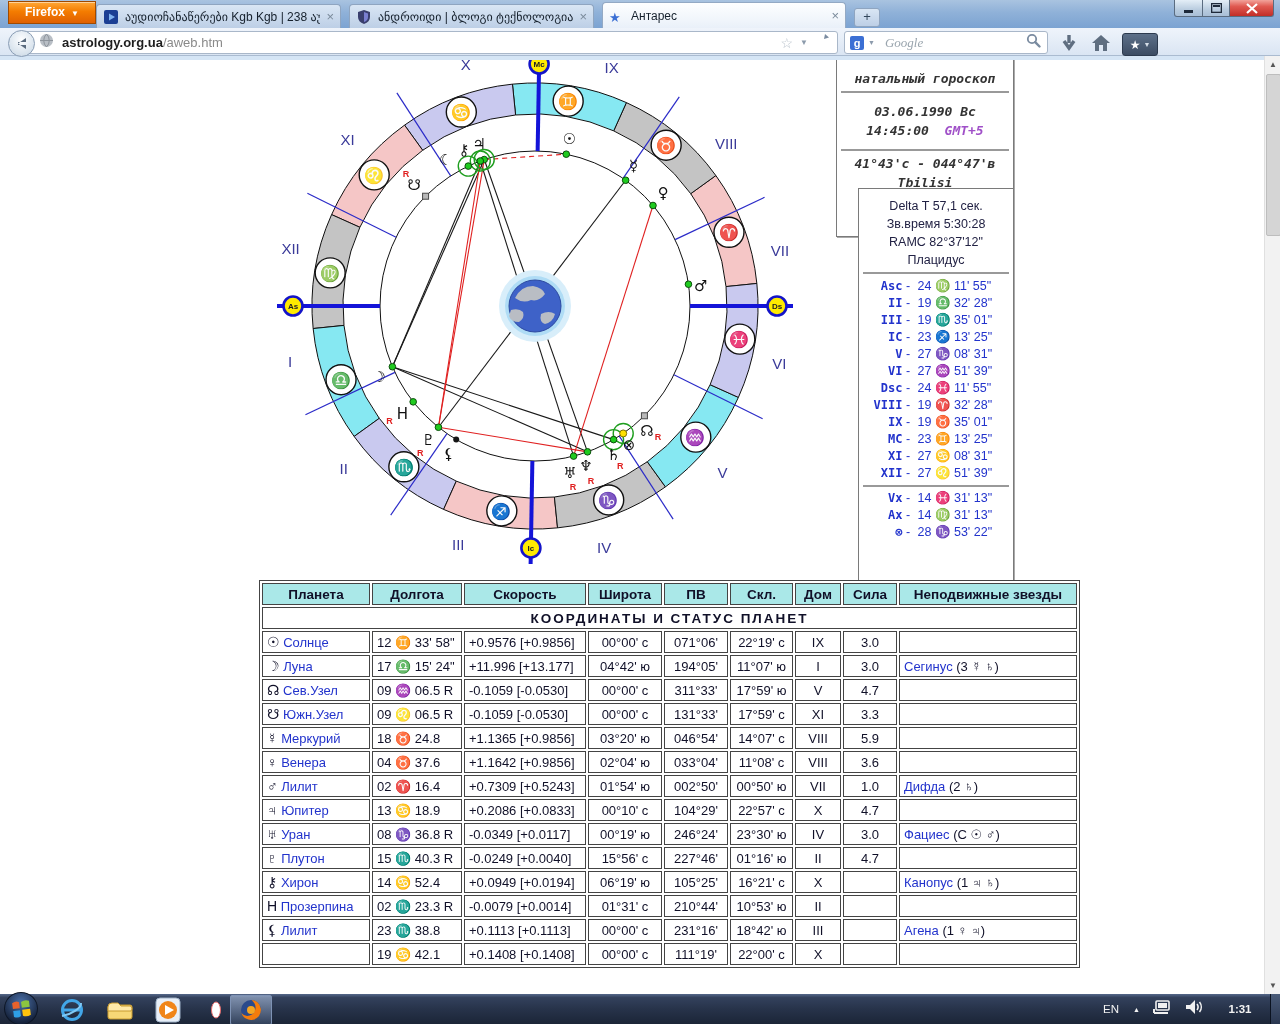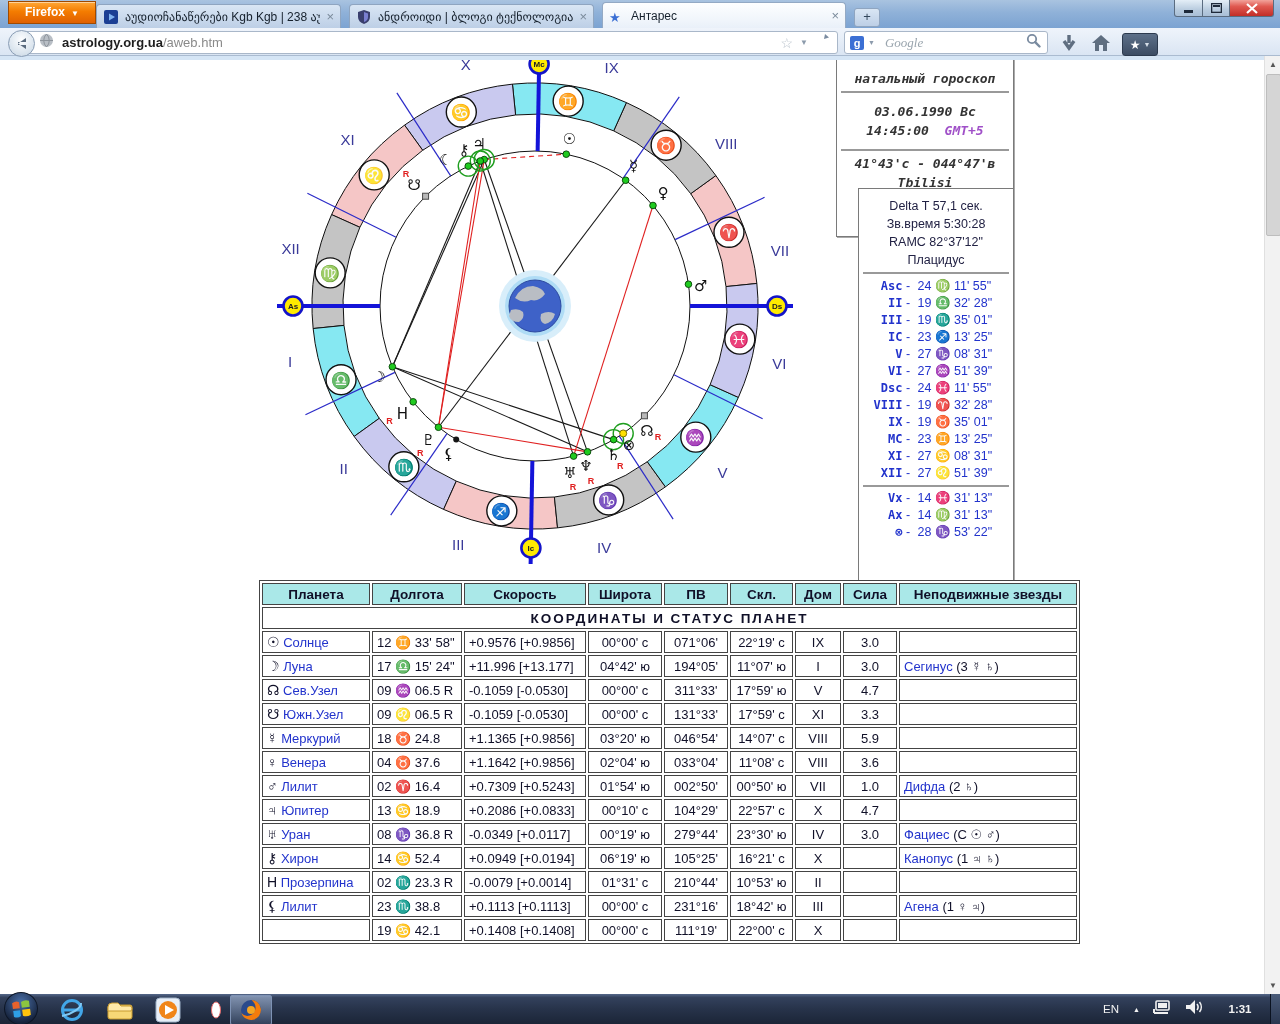--- a/index.html
+++ b/index.html
@@ -440,25 +440,36 @@
           <td class="c">22°57' с</td>
           <td class="c">X</td>
           <td class="c">4.7</td>
           <td><span class="star"></span><span class="srest"></span></td>
         </tr>
         <tr>
           <td><span style="font-size:14px;">♅</span> <span class="pname">Уран</span></td>
           <td>08 ♑ 36.8 R</td>
           <td>-0.0349 [+0.0117]</td>
           <td class="c">00°19' ю</td>
-          <td class="c">279°44'</td>
+          <td class="c">246°24'</td>
           <td class="c">23°30' ю</td>
           <td class="c">IV</td>
           <td class="c">3.0</td>
           <td><span class="star">Фациес</span><span class="srest"> (C ☉ ♂)</span></td>
+        </tr>
+        <tr>
+          <td><span style="font-size:14px;">♇</span> <span class="pname">Плутон</span></td>
+          <td>15 ♏ 40.3 R</td>
+          <td>-0.0249 [+0.0040]</td>
+          <td class="c">15°56' с</td>
+          <td class="c">227°46'</td>
+          <td class="c">01°16' ю</td>
+          <td class="c">II</td>
+          <td class="c">4.7</td>
+          <td><span class="star"></span><span class="srest"></span></td>
         </tr>
         <tr>
           <td><span style="font-size:14px;">⚷</span> <span class="pname">Хирон</span></td>
           <td>14 ♋ 52.4</td>
           <td>+0.0949 [+0.0194]</td>
           <td class="c">06°19' ю</td>
           <td class="c">105°25'</td>
           <td class="c">16°21' с</td>
           <td class="c">X</td>
           <td class="c"></td>

